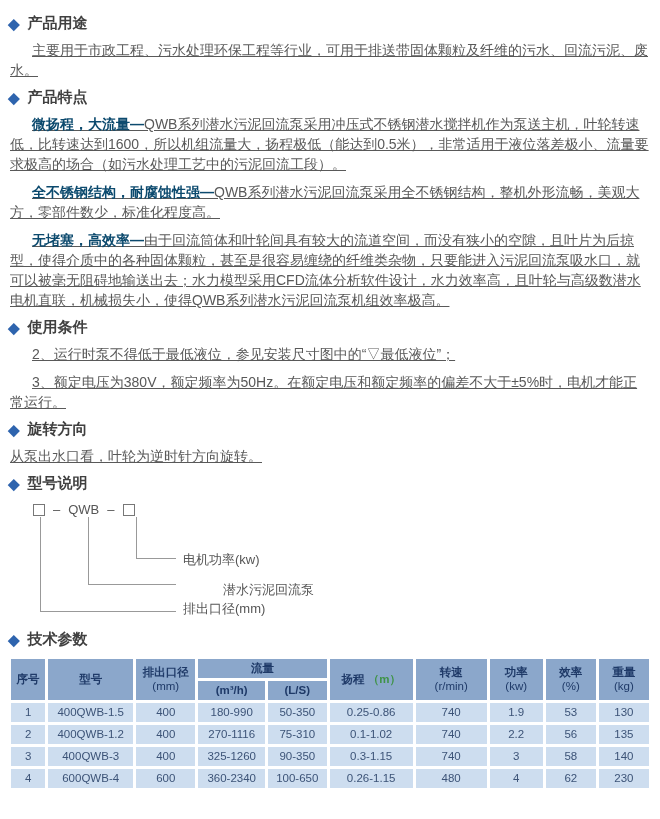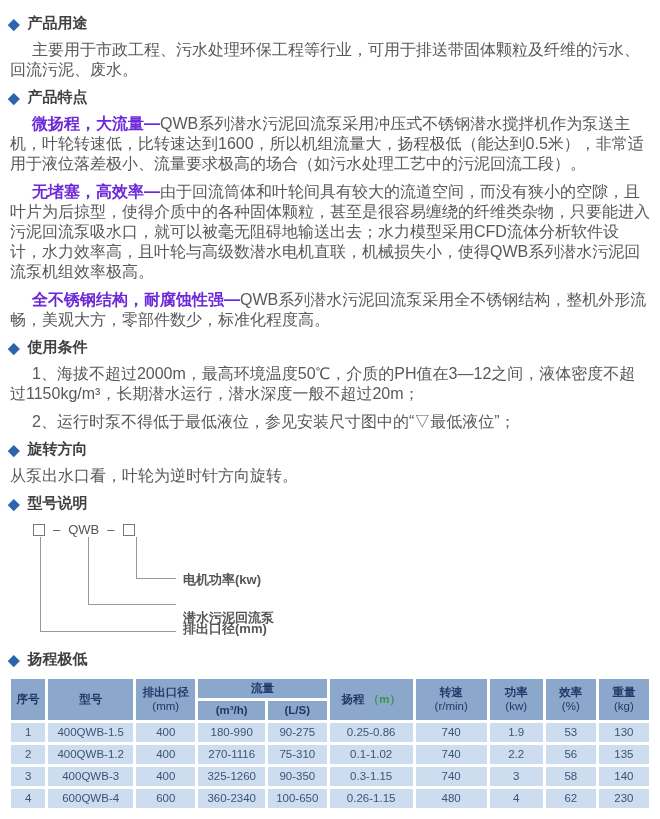--- a/index.html
+++ b/index.html
@@ -14,39 +14,39 @@
     font-family:"Liberation Sans",sans-serif;color:var(--body);
     padding:6px 8px 0 8px;
   }
   .sec-head{
     display:flex;align-items:center;gap:8px;
     font-size:15px;font-weight:bold;color:var(--heading);
     margin:8px 0 7px 0;
   }
   .diamond{color:var(--accent);font-size:15px;line-height:1;}
   p.para{
-    font-size:16px;line-height:20px;margin:0 2px 8px 2px;color:var(--body);
+    font-size:14px;line-height:20px;margin:0 2px 8px 2px;color:var(--body);text-decoration:underline;
   }
   p.indent{text-indent:22px;}
   p.lead-only{text-indent:0;}
-  .lead{font-weight:bold;color:#6d28d9;}
+  .lead{font-weight:bold;color:#0c4a6e;}
   .cond-item{margin-bottom:10px;}
 
   
   .model-diagram{position:relative;height:122px;margin:4px 0 2px 0;}
   .formula{position:absolute;left:25px;top:2px;display:flex;align-items:center;gap:8px;
            font-size:13px;color:#555;}
   .digit-box{width:12px;height:12px;border:1px solid #777;background:#fff;}
   .conn{position:absolute;border-left:1px solid var(--line);border-bottom:1px solid var(--line);}
   .conn-a{left:32px;top:17px;width:136px;height:95px;}
   .conn-b{left:80px;top:17px;width:88px;height:68px;}
   .conn-c{left:128px;top:17px;width:40px;height:42px;}
-  .dlabel{position:absolute;left:175px;font-size:13px;color:#555;white-space:nowrap;font-weight:bold;}
+  .dlabel{position:absolute;left:175px;font-size:13px;color:#555;white-space:nowrap;}
   .dlabel-power{top:51px;}
-  .dlabel-pump{top:89px;}
+  .dlabel-pump{top:81px;margin-left:40px;}
   .dlabel-outlet{top:100px;}
 
   
   table.params{
     width:644px;border-collapse:separate;border-spacing:3px;
     font-size:11.5px;table-layout:fixed;margin-top:2px;
   }
   table.params th{
     background:var(--th-bg);color:var(--th-text);font-weight:bold;
     text-align:center;vertical-align:middle;line-height:1.3;padding:2px 0;
@@ -70,29 +70,29 @@
     <span class="diamond">◆</span>
     <span>产品用途</span>
   </div>
   <p class="para indent">主要用于市政工程、污水处理环保工程等行业，可用于排送带固体颗粒及纤维的污水、回流污泥、废水。</p>
 
   <div class="sec-head">
     <span class="diamond">◆</span>
     <span>产品特点</span>
   </div>
   <p class="para indent"><span class="lead">微扬程，大流量—</span><span>QWB系列潜水污泥回流泵采用冲压式不锈钢潜水搅拌机作为泵送主机，叶轮转速低，比转速达到1600，所以机组流量大，扬程极低（能达到0.5米），非常适用于液位落差极小、流量要求极高的场合（如污水处理工艺中的污泥回流工段）。</span></p>
+  <p class="para indent"><span class="lead">全不锈钢结构，耐腐蚀性强—</span><span>QWB系列潜水污泥回流泵采用全不锈钢结构，整机外形流畅，美观大方，零部件数少，标准化程度高。</span></p>
   <p class="para indent"><span class="lead">无堵塞，高效率—</span><span>由于回流筒体和叶轮间具有较大的流道空间，而没有狭小的空隙，且叶片为后掠型，使得介质中的各种固体颗粒，甚至是很容易缠绕的纤维类杂物，只要能进入污泥回流泵吸水口，就可以被毫无阻碍地输送出去；水力模型采用CFD流体分析软件设计，水力效率高，且叶轮与高级数潜水电机直联，机械损失小，使得QWB系列潜水污泥回流泵机组效率极高。</span></p>
-  <p class="para indent"><span class="lead">全不锈钢结构，耐腐蚀性强—</span><span>QWB系列潜水污泥回流泵采用全不锈钢结构，整机外形流畅，美观大方，零部件数少，标准化程度高。</span></p>
 
   <div class="sec-head">
     <span class="diamond">◆</span>
     <span>使用条件</span>
   </div>
-  <p class="para indent cond-item">1、海拔不超过2000m，最高环境温度50℃，介质的PH值在3—12之间，液体密度不超过1150kg/m³，长期潜水运行，潜水深度一般不超过20m；</p>
   <p class="para indent cond-item">2、运行时泵不得低于最低液位，参见安装尺寸图中的“▽最低液位”；</p>
+  <p class="para indent cond-item">3、额定电压为380V，额定频率为50Hz。在额定电压和额定频率的偏差不大于±5%时，电机才能正常运行。</p>
 
   <div class="sec-head">
     <span class="diamond">◆</span>
     <span>旋转方向</span>
   </div>
   <p class="para lead-only">从泵出水口看，叶轮为逆时针方向旋转。</p>
 
   <div class="sec-head">
     <span class="diamond">◆</span>
     <span>型号说明</span>
@@ -108,21 +108,21 @@
     <div class="conn conn-a"></div>
     <div class="conn conn-b"></div>
     <div class="conn conn-c"></div>
     <div class="dlabel dlabel-power">电机功率(kw)</div>
     <div class="dlabel dlabel-pump">潜水污泥回流泵</div>
     <div class="dlabel dlabel-outlet">排出口径(mm)</div>
   </div>
 
   <div class="sec-head">
     <span class="diamond">◆</span>
-    <span>扬程极低</span>
+    <span>技术参数</span>
   </div>
 
   <table class="params">
     <colgroup>
       <col class="c-seq">
         <col class="c-model">
         <col class="c-outlet">
         <col class="c-fm">
         <col class="c-fl">
       <col class="c-head">
@@ -165,21 +165,21 @@
         <th>(m³/h)</th>
         <th>(L/S)</th>
       </tr>
     </thead>
     <tbody>
         <tr>
           <td>1</td>
           <td>400QWB-1.5</td>
           <td>400</td>
           <td>180-990</td>
-          <td>90-275</td>
+          <td>50-350</td>
           <td>0.25-0.86</td>
           <td>740</td>
           <td>1.9</td>
           <td>53</td>
           <td>130</td>
         </tr>
         <tr>
           <td>2</td>
           <td>400QWB-1.2</td>
           <td>400</td>

